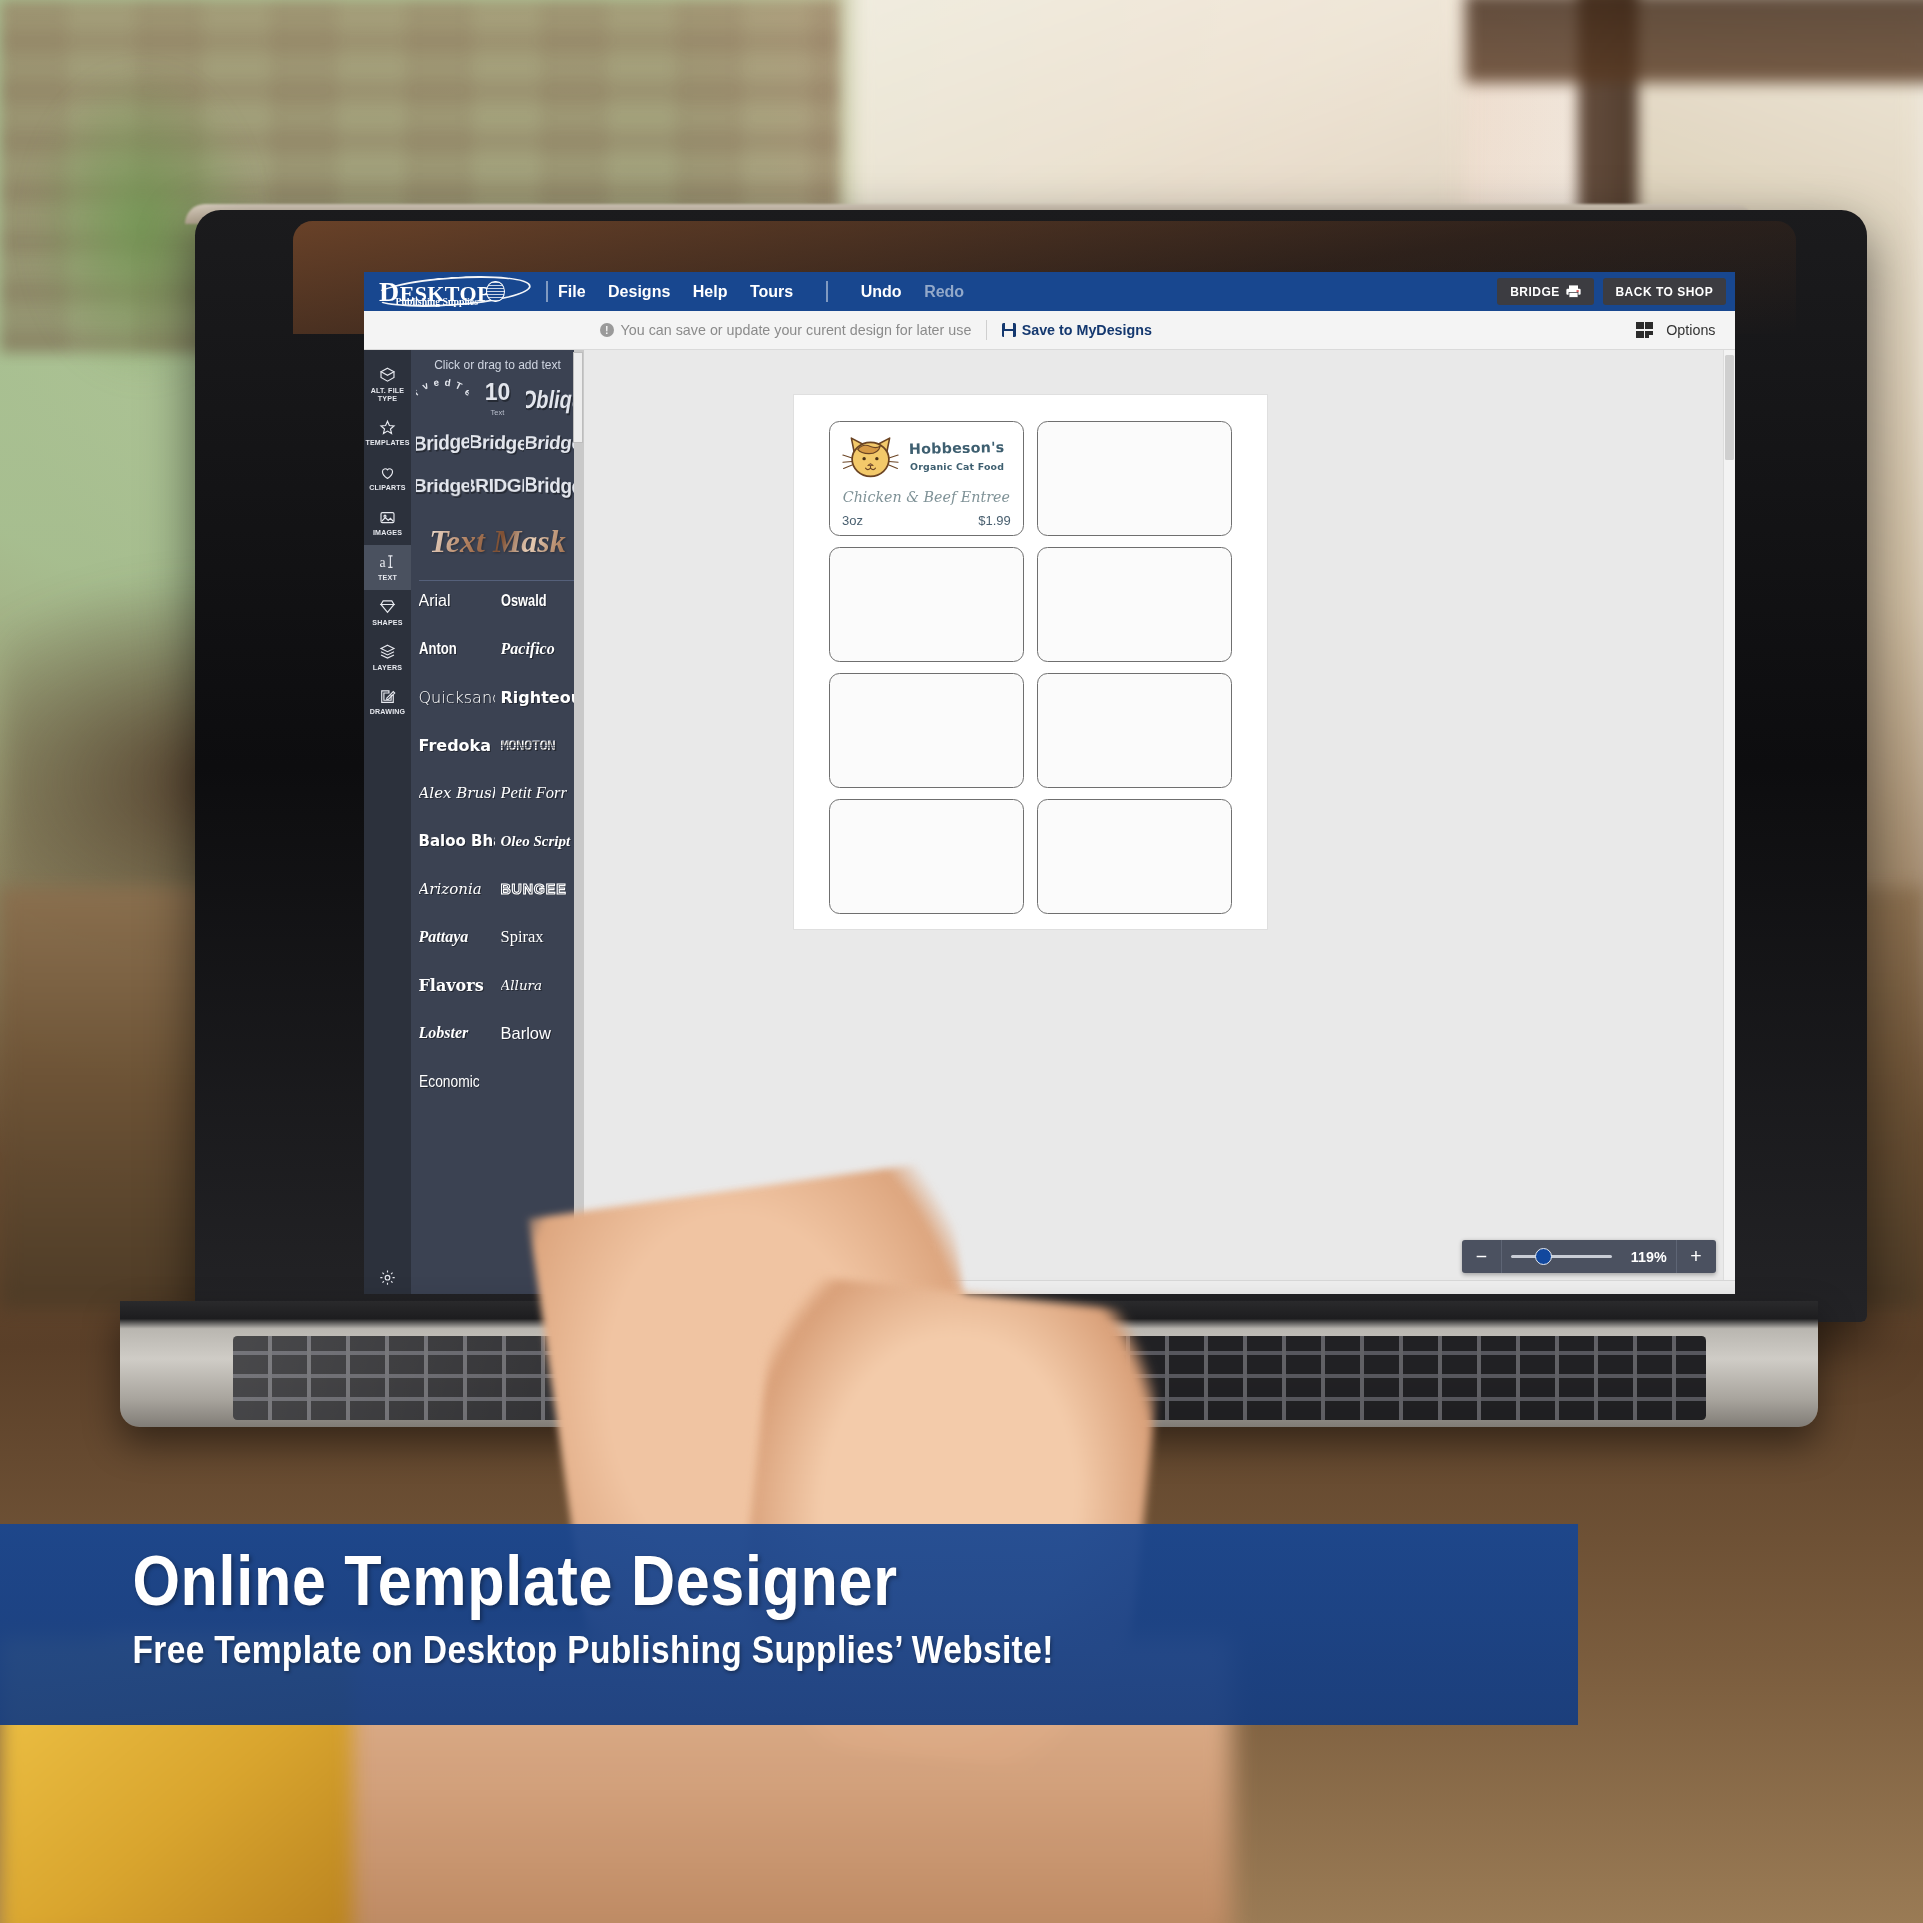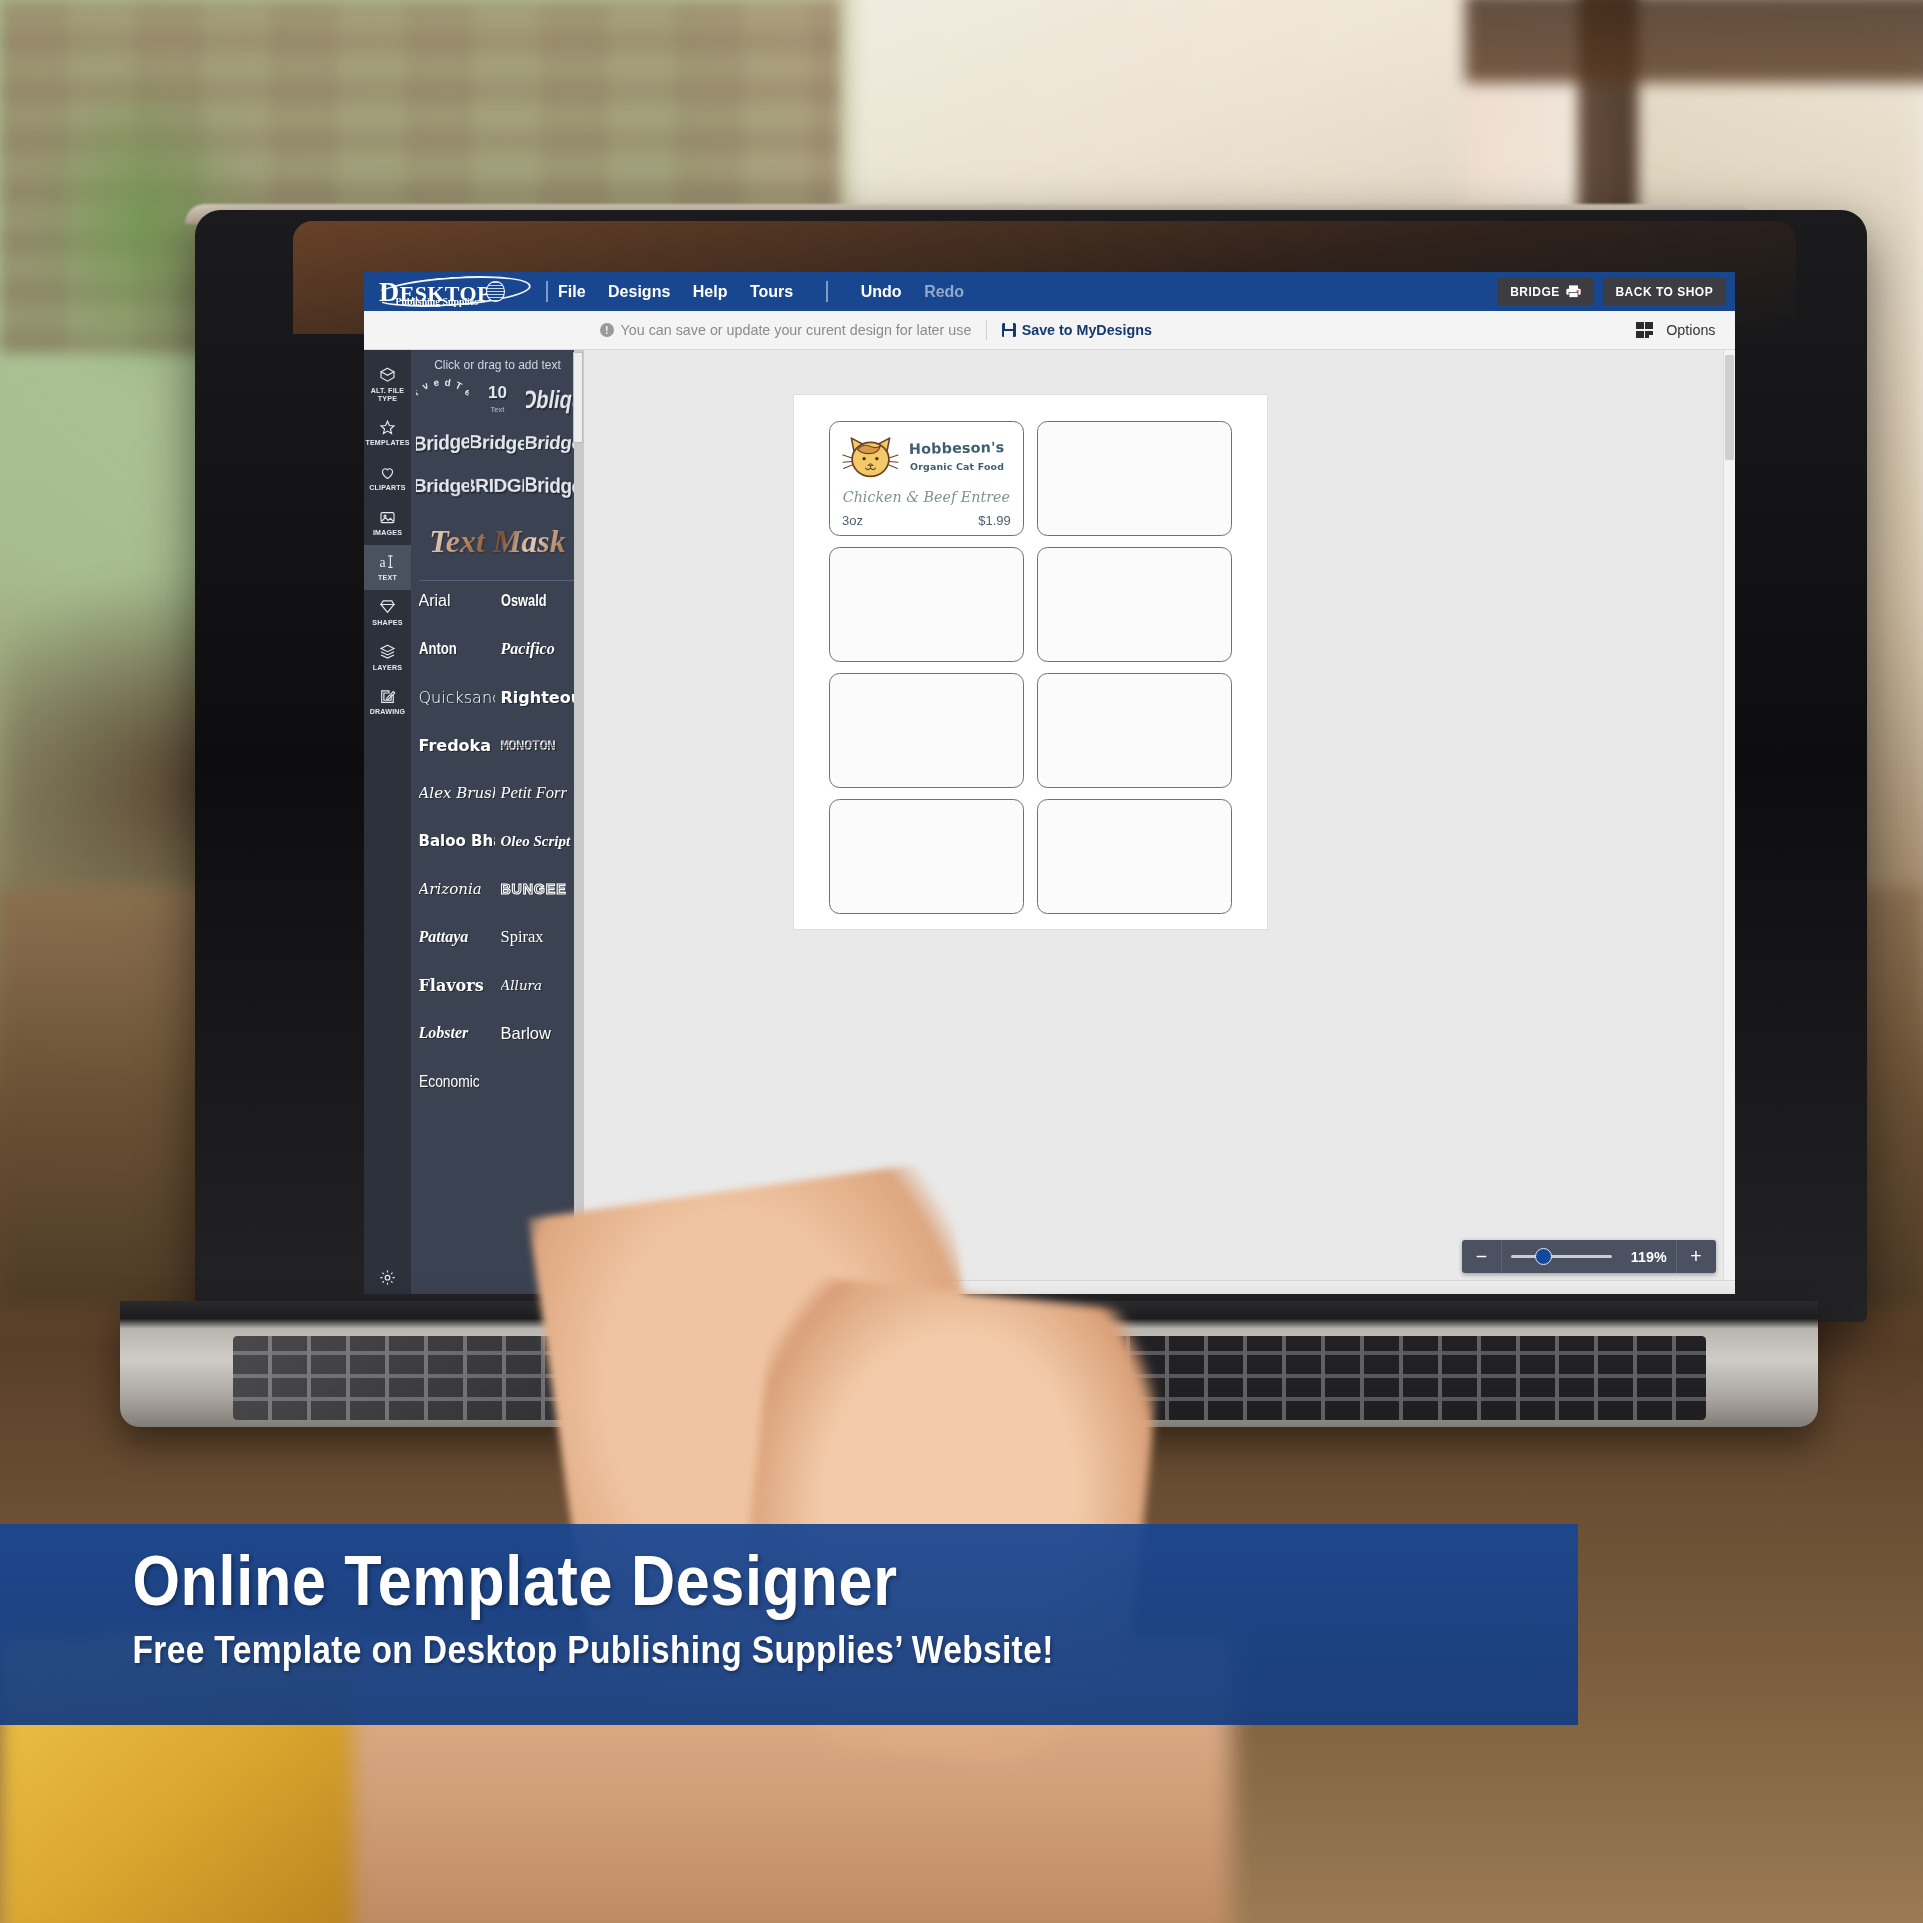--- a/index.html
+++ b/index.html
@@ -364,21 +364,21 @@
                         <span style="transform: rotate(-41.6667deg) translate(-50%, -22.5px);">r</span>
                         <span style="transform: rotate(-25deg) translate(-50%, -22.5px);">v</span>
                         <span style="transform: rotate(-8.33333deg) translate(-50%, -22.5px);">e</span>
                         <span style="transform: rotate(8.33333deg) translate(-50%, -22.5px);">d</span>
                         <span style="transform: rotate(25deg) translate(-50%, -22.5px);">T</span>
                         <span style="transform: rotate(41.6667deg) translate(-50%, -22.5px);">e</span>
                       </div>
                   </div>
                   <div class="fx">
                     <div style="text-align:center">
-                      <b style="font-size:17px;display:block;line-height:1">10</b>
+                      <b style="font-size:23px;display:block;line-height:1">10</b>
                       <span style="font-size:7.5px;color:#b9bfcc">Text</span>
                     </div>
                   </div>
                   <div class="fx">
                     <b style="font-size:20px;transform:skewX(-9deg) scaleY(1.25);display:inline-block">Obliqu</b>
                   </div>
 
                   <div class="fx">
                       <b class="bridge w1">Bridge</b>
                     </div>

